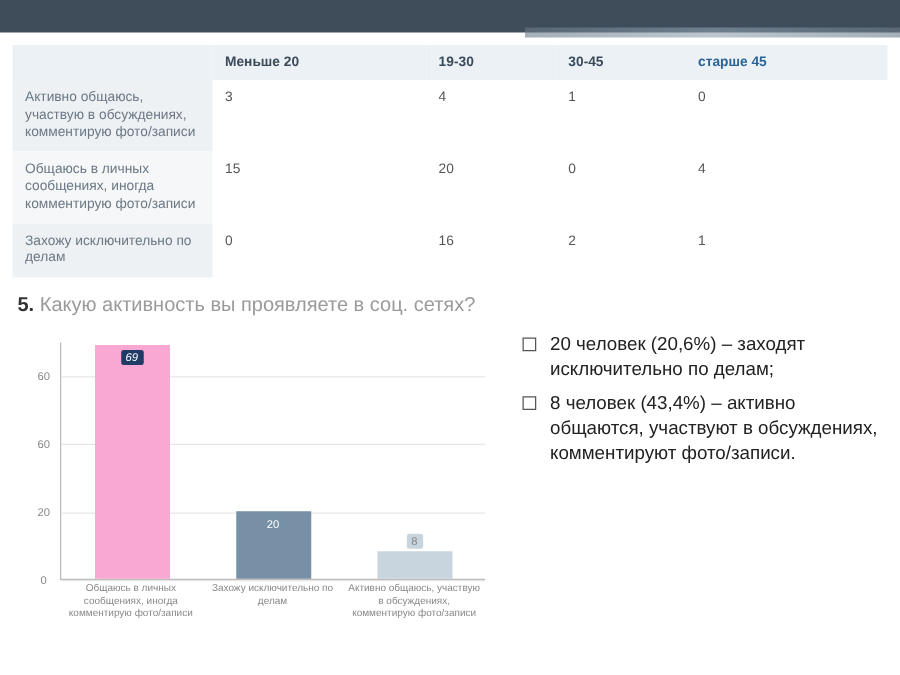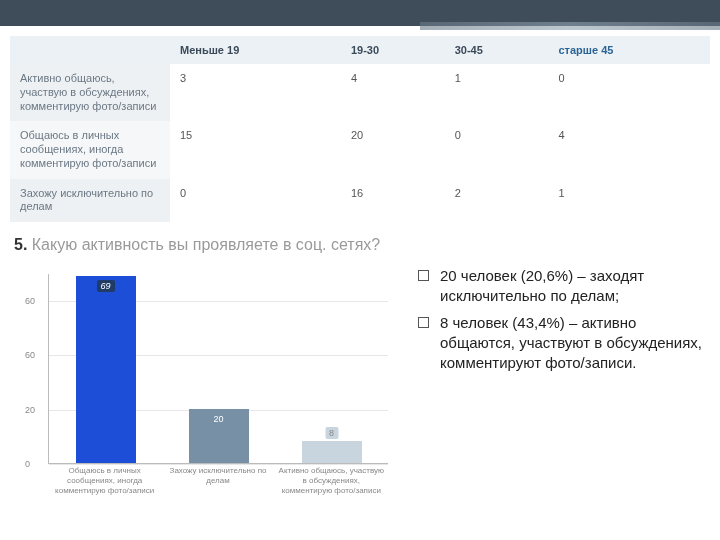--- a/index.html
+++ b/index.html
@@ -89,21 +89,21 @@
     height: 0;
     border-top: 1px solid #e7e7e7;
   }
   .ylab {
     position: absolute;
     left: -24px;
     font-size: 9px;
     color: #888;
     transform: translateY(-50%);
     width: 20px;
-    text-align: left;
+    text-align: center;
   }
   .bars {
     position: absolute;
     left: 0;
     bottom: 0;
     width: 100%;
     height: 100%;
     display: flex;
     justify-content: space-around;
     align-items: flex-end;
@@ -115,21 +115,21 @@
   .bar .val {
     position: absolute;
     top: 4px;
     left: 50%;
     transform: translateX(-50%);
     font-size: 9px;
     color: #fff;
     padding: 1px 4px;
     border-radius: 2px;
   }
-  .bar.b0 { background: #1d4ed8; font-style: italic; }
+  .bar.b0 { background: #f9a8d4; font-style: italic; }
   .bar.b0 .val { background: #1f3b66; }
   .bar.b1 { background: #7790a6; }
   .bar.b1 .val { background: #7790a6; }
   .bar.b2 { background: #c9d5de; }
   .bar.b2 .val { background: #c9d5de; color: #888; top: -14px; }
   .xlabels {
     position: absolute;
     left: 30px;
     top: 202px;
     width: 340px;
@@ -164,21 +164,21 @@
 </style>
 </head>
 <body>
 
 <div class="topbar"></div>
 
 <table class="tbl">
   <thead>
     <tr>
       <th></th>
-      <th>Меньше 19</th>
+      <th>Меньше 20</th>
       <th>19-30</th>
       <th>30-45</th>
       <th class="link">старше 45</th>
     </tr>
   </thead>
   <tbody>
     <tr>
       <td>Активно общаюсь, участвую в обсуждениях, комментирую фото/записи</td>
       <td>3</td>
       <td>4</td>

